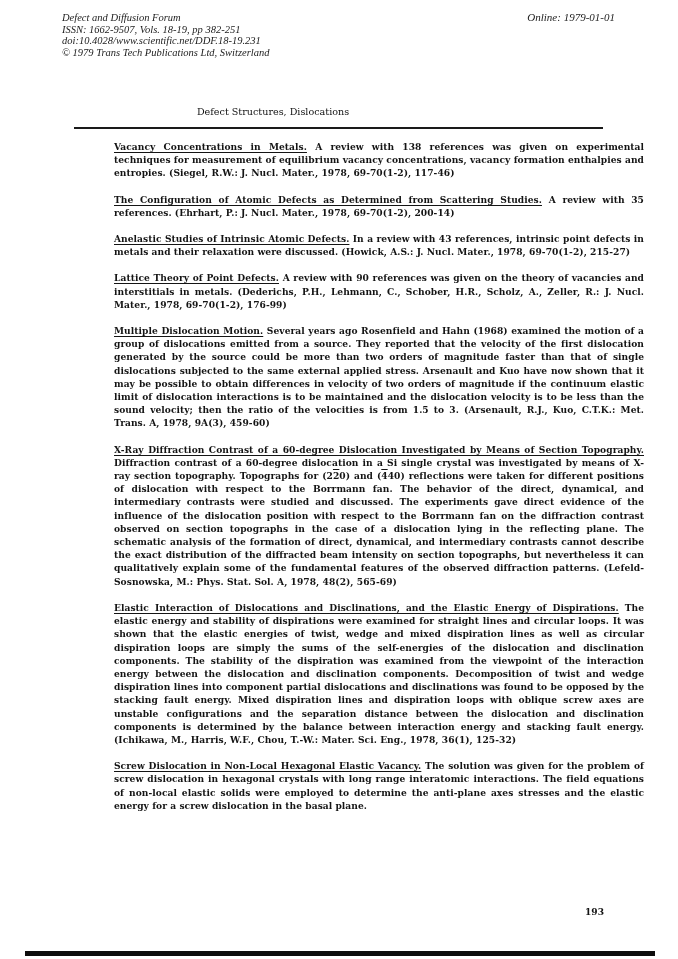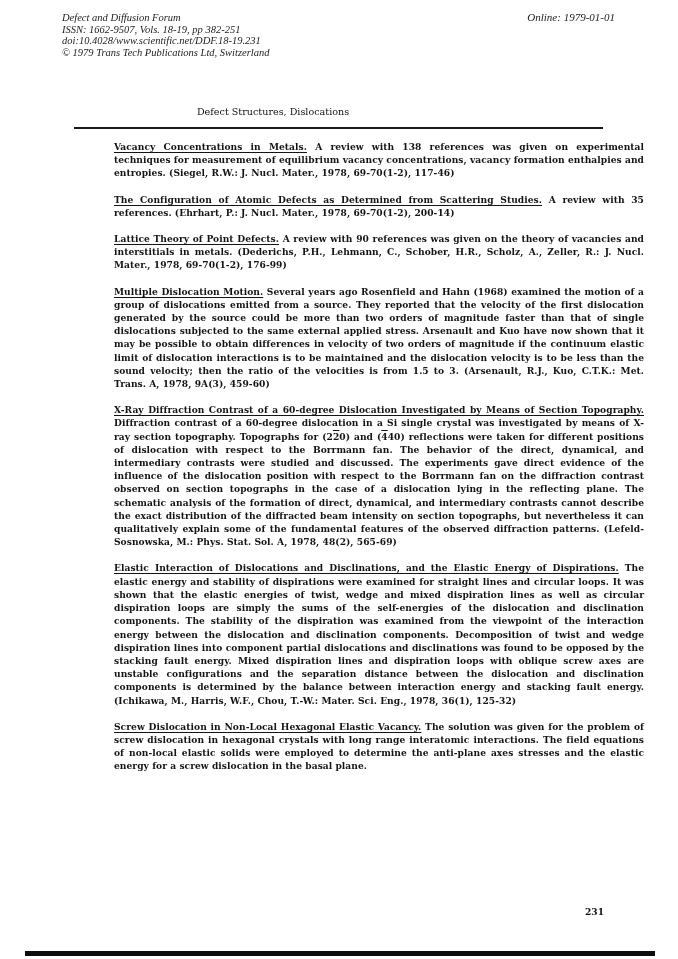--- a/index.html
+++ b/index.html
@@ -60,32 +60,35 @@
 <div class="top-rule"></div>
 
 <div class="content">
   <p class="entry">
     <span class="title">Vacancy Concentrations in Metals.</span><span> A review with 138 references was given on experimental techniques for measurement of equilibrium vacancy concentrations, vacancy formation enthalpies and entropies. (Siegel, R.W.: J. Nucl. Mater., 1978, 69-70(1-2), 117-46)</span>
   </p>
   <p class="entry">
     <span class="title">The Configuration of Atomic Defects as Determined from Scattering Studies.</span><span> A review with 35 references. (Ehrhart, P.: J. Nucl. Mater., 1978, 69-70(1-2), 200-14)</span>
   </p>
   <p class="entry">
+    <span class="title">Anelastic Studies of Intrinsic Atomic Defects.</span><span> In a review with 43 references, intrinsic point defects in metals and their relaxation were discussed. (Howick, A.S.: J. Nucl. Mater., 1978, 69-70(1-2), 215-27)</span>
+  </p>
+  <p class="entry">
     <span class="title">Lattice Theory of Point Defects.</span><span> A review with 90 references was given on the theory of vacancies and interstitials in metals. (Dederichs, P.H., Lehmann, C., Schober, H.R., Scholz, A., Zeller, R.: J. Nucl. Mater., 1978, 69-70(1-2), 176-99)</span>
   </p>
 
 
   <p class="entry">
     <span class="title">Multiple Dislocation Motion.</span><span> Several years ago Rosenfield and Hahn (1968) examined the motion of a group of dislocations emitted from a source. They reported that the velocity of the first dislocation generated by the source could be more than two orders of magnitude faster than that of single dislocations subjected to the same external applied stress. Arsenault and Kuo have now shown that it may be possible to obtain differences in velocity of two orders of magnitude if the continuum elastic limit of dislocation interactions is to be maintained and the dislocation velocity is to be less than the sound velocity; then the ratio of the velocities is from 1.5 to 3. (Arsenault, R.J., Kuo, C.T.K.: Met. Trans. A, 1978, 9A(3), 459-60)</span>
   </p>
   <p class="entry">
     <span class="title">X-Ray Diffraction Contrast of a 60-degree Dislocation Investigated by Means of Section Topography.</span><span> Diffraction contrast of a 60-degree dislocation in a Si single crystal was investigated by means of X-ray section topography. Topographs for (2</span><span class="ovl">2</span><span>0) and (</span><span class="ovl">4</span><span>40) reflections were taken for different positions of dislocation with respect to the Borrmann fan. The behavior of the direct, dynamical, and intermediary contrasts were studied and discussed. The experiments gave direct evidence of the influence of the dislocation position with respect to the Borrmann fan on the diffraction contrast observed on section topographs in the case of a dislocation lying in the reflecting plane. The schematic analysis of the formation of direct, dynamical, and intermediary contrasts cannot describe the exact distribution of the diffracted beam intensity on section topographs, but nevertheless it can qualitatively explain some of the fundamental features of the observed diffraction patterns. (Lefeld-Sosnowska, M.: Phys. Stat. Sol. A, 1978, 48(2), 565-69)</span>
   </p>
   <p class="entry">
     <span class="title">Elastic Interaction of Dislocations and Disclinations, and the Elastic Energy of Dispirations.</span><span> The elastic energy and stability of dispirations were examined for straight lines and circular loops. It was shown that the elastic energies of twist, wedge and mixed dispiration lines as well as circular dispiration loops are simply the sums of the self-energies of the dislocation and disclination components. The stability of the dispiration was examined from the viewpoint of the interaction energy between the dislocation and disclination components. Decomposition of twist and wedge dispiration lines into component partial dislocations and disclinations was found to be opposed by the stacking fault energy. Mixed dispiration lines and dispiration loops with oblique screw axes are unstable configurations and the separation distance between the dislocation and disclination components is determined by the balance between interaction energy and stacking fault energy. (Ichikawa, M., Harris, W.F., Chou, T.-W.: Mater. Sci. Eng., 1978, 36(1), 125-32)</span>
   </p>
   <p class="entry">
     <span class="title">Screw Dislocation in Non-Local Hexagonal Elastic Vacancy.</span><span> The solution was given for the problem of screw dislocation in hexagonal crystals with long range interatomic interactions. The field equations of non-local elastic solids were employed to determine the anti-plane axes stresses and the elastic energy for a screw dislocation in the basal plane.</span>
   </p>
 </div>
 
-<div class="page-number">231</div>
+<div class="page-number">193</div>
 <div class="bottom-bar"></div>
 
 </body></html>

